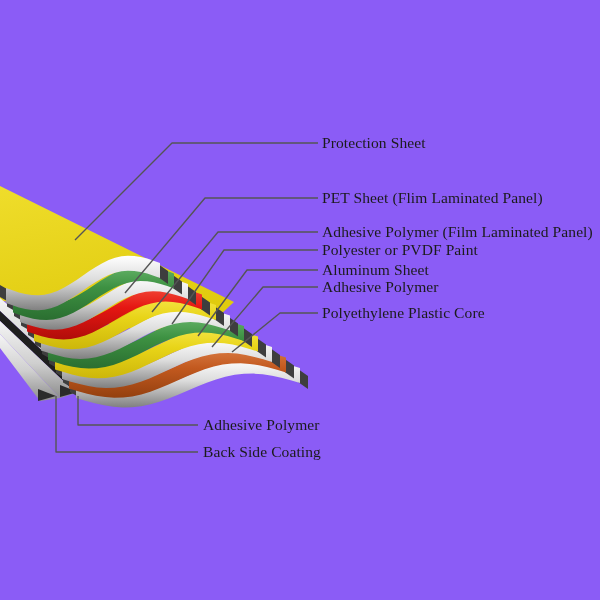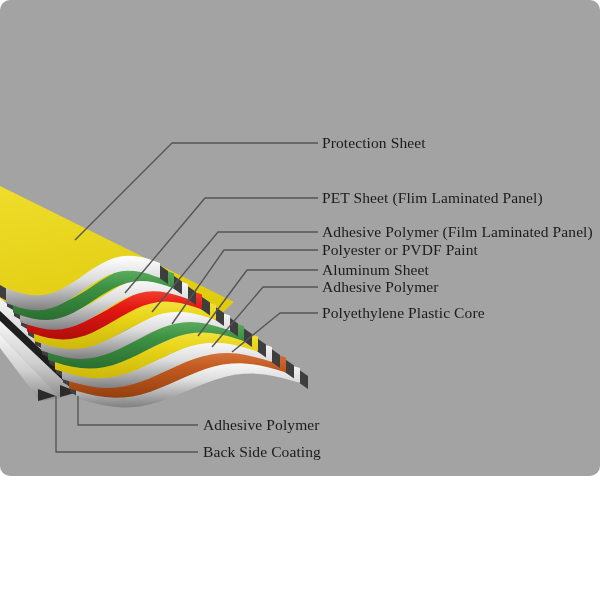--- a/index.html
+++ b/index.html
@@ -1,20 +1,20 @@
 <!DOCTYPE html>
 <html><head>
 <meta charset="utf-8">
 <style>
   html,body{margin:0;padding:0;}
   body{
     width:600px;height:600px;background:#ffffff;overflow:hidden;
     font-family:"Liberation Serif", serif;
   }
-  #stage{position:relative;width:600px;height:476px;background:#a3a3a3;border-radius:10px;}
+  #stage{position:relative;width:600px;height:600px;background:#8b5cf6;}
   svg{display:block;}
   text{
     font-family:"Liberation Serif", serif;
     font-size:15.5px;
     letter-spacing:0.1px;
   }
   .leader{fill:none;stroke-width:1.4px;stroke-linejoin:round;stroke-linecap:butt;}
 </style>
 </head>
 <body>

